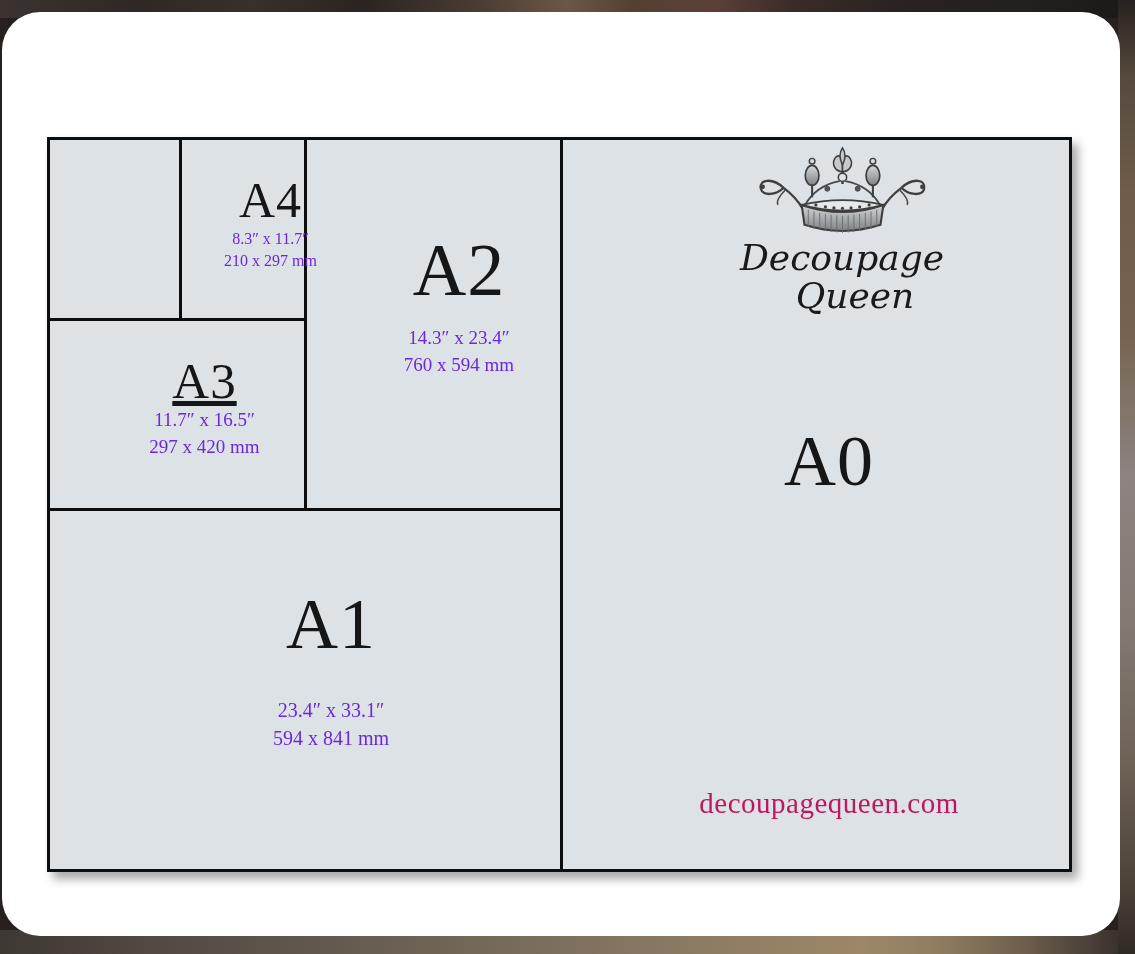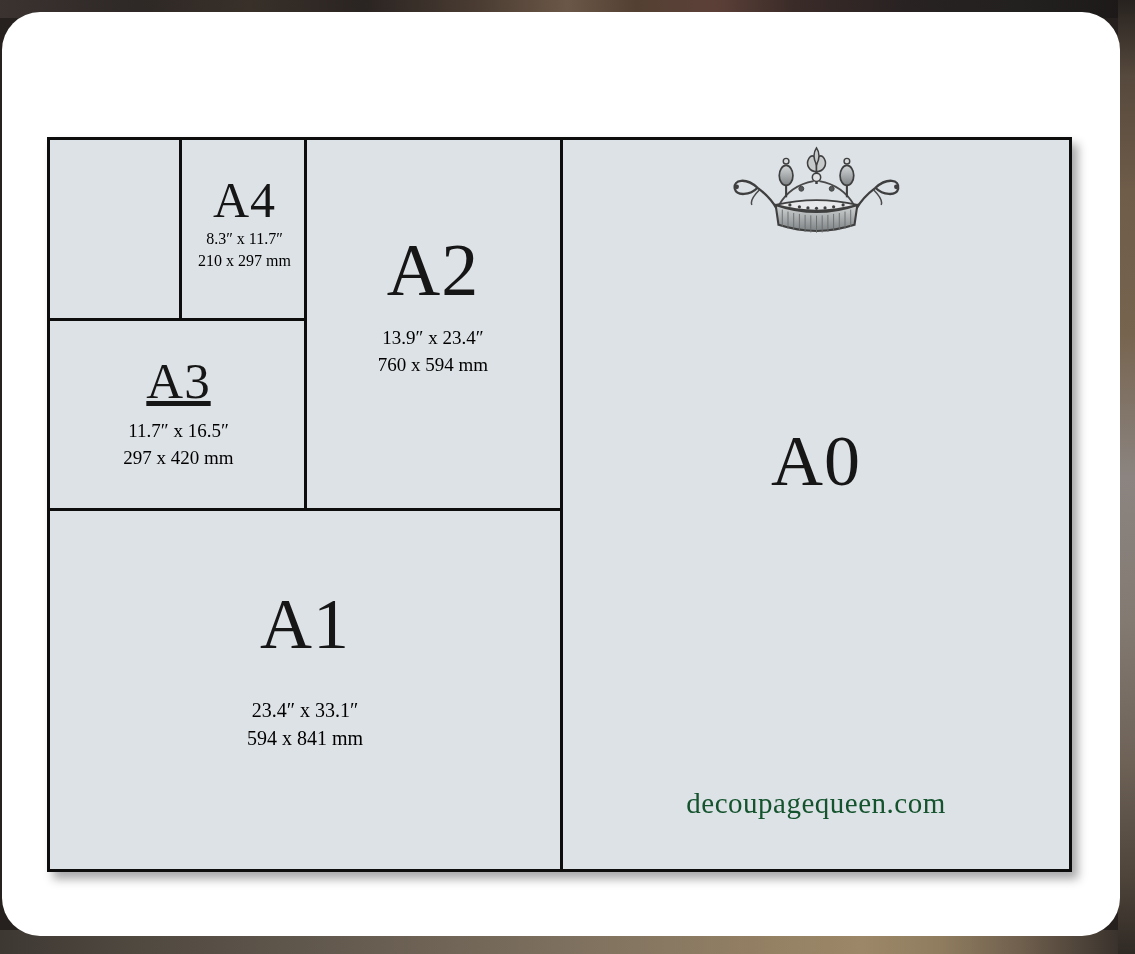--- a/index.html
+++ b/index.html
@@ -22,43 +22,43 @@
   .diagram{position:absolute;left:45px;top:125px;width:1025px;height:735px;
            background:#dde2e6;border:3px solid #0d0d0d;box-sizing:border-box;
            box-shadow:6px 7px 9px rgba(30,30,35,.38);}
   .inner{position:absolute;left:0;top:0;width:1019px;height:729px;}
   .line{position:absolute;background:#0d0d0d;}
   .v-main{left:510px;top:0;width:3px;height:729px;}
   .h-a1top{left:0;top:368px;width:510px;height:3px;}
   .v-a3a2{left:254px;top:0;width:3px;height:371px;}
   .h-a4bot{left:0;top:178px;width:254px;height:3px;}
   .v-a5a4{left:129px;top:0;width:3px;height:178px;}
-  .panel-text{position:absolute;text-align:center;color:#161616;}
+  .panel-text{position:absolute;text-align:center;color:#161616;padding-left:26px;}
   .size-label{line-height:1;font-weight:400;letter-spacing:1px;}
-  .dims{color:#000000;}
+  .dims{color:#6d28d9;}
   .p-a4{left:132px;top:35px;width:125px;}
   .p-a4 .size-label{font-size:50px;}
   .p-a4 .dims{font-size:16px;line-height:1.35;margin-top:3px;}
   .p-a2{left:257px;top:93px;width:252px;}
   .p-a2 .size-label{font-size:74px;}
   .p-a2 .dims{font-size:19px;line-height:1.4;margin-top:18px;}
   .p-a3{left:0;top:216px;width:257px;}
   .p-a3 .size-label{font-size:51px;text-decoration:underline;}
-  .p-a3 .dims{font-size:19px;line-height:1.4;margin-top:11px;}
+  .p-a3 .dims{font-size:19px;line-height:1.4;}
   .p-a1{left:0;top:448px;width:510px;}
   .p-a1 .size-label{font-size:72px;}
   .p-a1 .dims{font-size:20px;line-height:1.4;margin-top:36px;}
   .p-a0{left:513px;top:0;width:506px;height:729px;}
   .crown{display:block;margin:6px auto -2px;width:195px;height:95px;}
   .brand{font-style:italic;font-size:36px;line-height:1.06;color:#1a1a1a;
          font-family:"DejaVu Serif","Liberation Serif",serif;}
   .brand .l2{padding-left:26px;}
   .a0-label{position:absolute;left:0;top:285px;width:100%;font-size:72px;line-height:1;}
   .a0-dims{position:absolute;left:0;top:402px;width:100%;font-size:21px;line-height:1.35;}
-  .website{position:absolute;left:0;top:647px;width:100%;font-size:29px;letter-spacing:.5px;color:#14532d;}
+  .website{position:absolute;left:0;top:647px;width:100%;font-size:29px;letter-spacing:.5px;color:#be185d;}
 </style>
 </head>
 <body>
 
 <div class="stage">
   <div class="band-top"></div>
   <div class="band-bottom"></div>
   <div class="band-right"></div>
 
   <div class="card">
@@ -75,21 +75,21 @@
           <div class="size-label">A4</div>
           <div class="dims">
             <div>8.3″ x 11.7″</div>
             <div>210 x 297 mm</div>
           </div>
         </div>
 
         <div class="panel-text p-a2">
           <div class="size-label">A2</div>
           <div class="dims">
-            <div>13.9″ x 23.4″</div>
+            <div>14.3″ x 23.4″</div>
             <div>760 x 594 mm</div>
           </div>
         </div>
 
         <div class="panel-text p-a3">
           <div class="size-label">A3</div>
           <div class="dims">
             <div>11.7″ x 16.5″</div>
             <div>297 x 420 mm</div>
           </div>
@@ -141,20 +141,24 @@
 
             <path d="M57,62 Q100,52 143,62 Q100,74 57,62 Z" fill="#e6e8e9" stroke="#3f3f3f" stroke-width="2"></path>
             <circle cx="72" cy="62" r="1.7" fill="#3f3f3f"></circle>
             <circle cx="82" cy="64" r="1.7" fill="#3f3f3f"></circle>
             <circle cx="91" cy="65.2" r="1.7" fill="#3f3f3f"></circle>
             <circle cx="100" cy="65.6" r="1.7" fill="#3f3f3f"></circle>
             <circle cx="109" cy="65.2" r="1.7" fill="#3f3f3f"></circle>
             <circle cx="118" cy="64" r="1.7" fill="#3f3f3f"></circle>
             <circle cx="128" cy="62" r="1.7" fill="#3f3f3f"></circle>
           </svg>
+          <div class="brand">
+            <div>Decoupage</div>
+            <div class="l2">Queen</div>
+          </div>
           <div class="size-label a0-label">A0</div>
           <div class="website">decoupagequeen.com</div>
         </div>
 
       </div>
     </div>
   </div>
 </div>
 
 </body></html>

